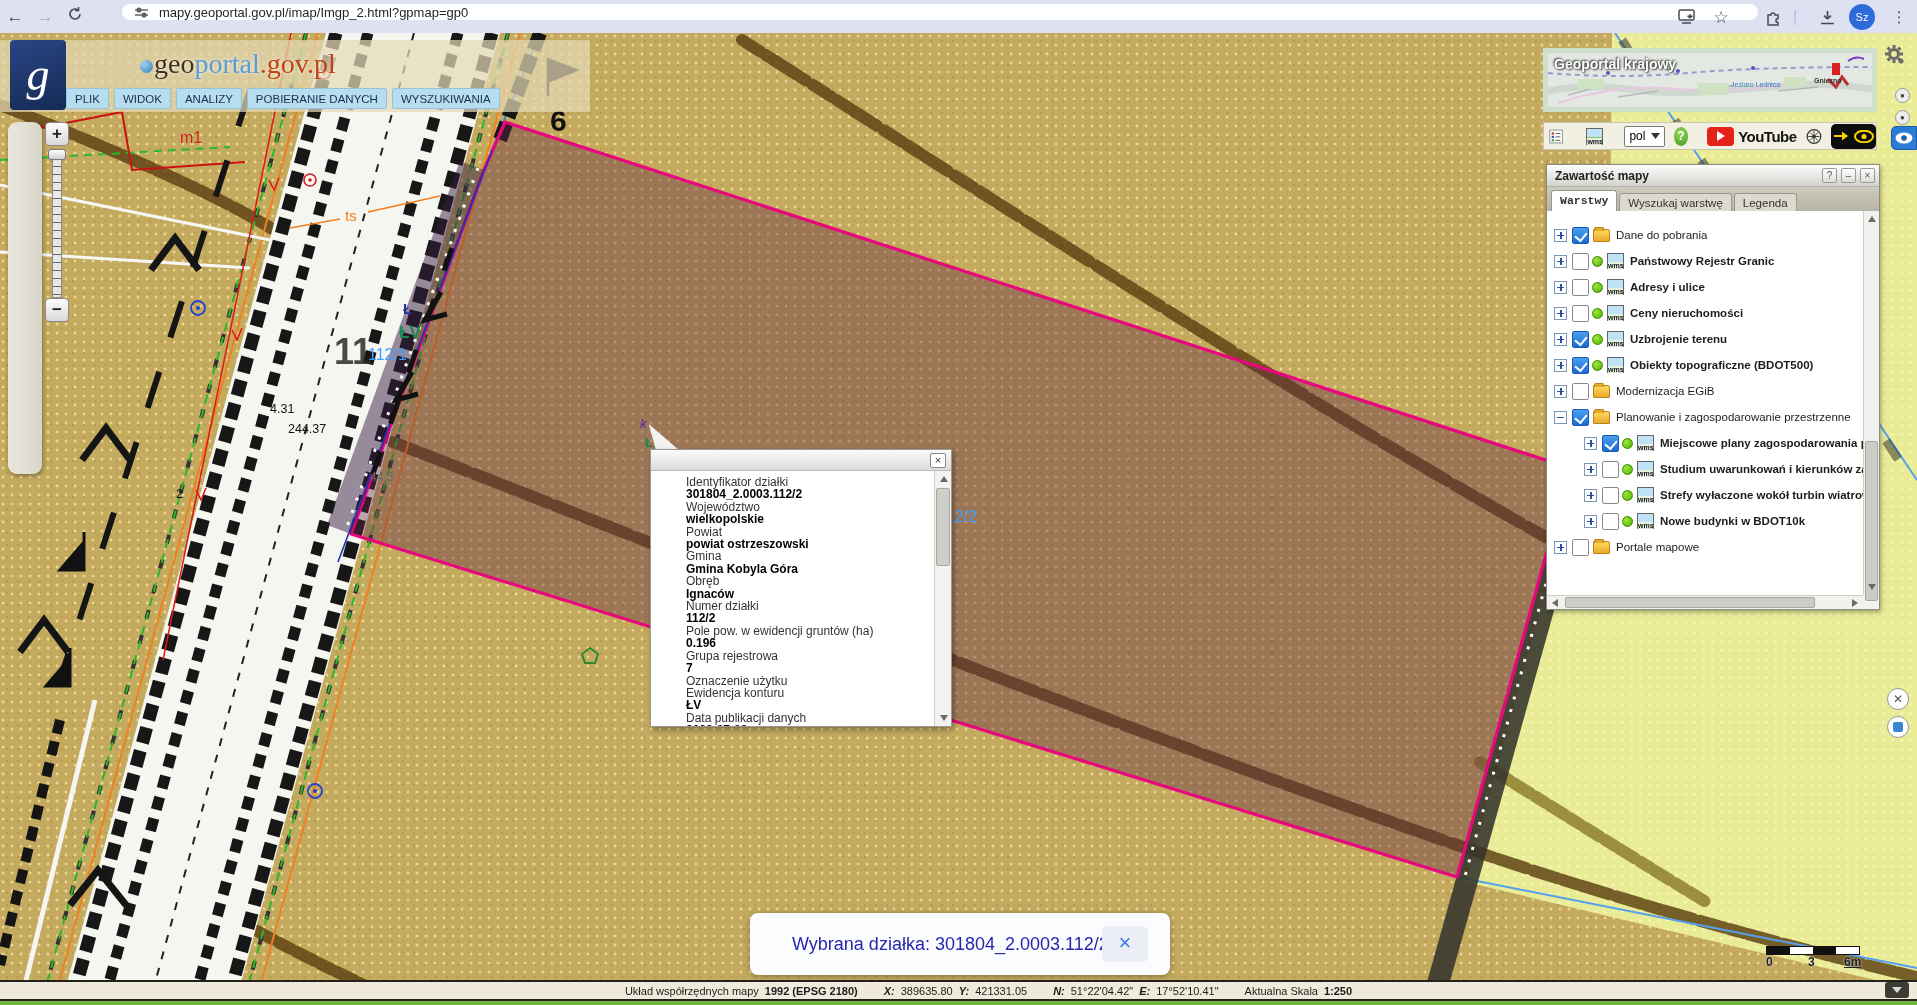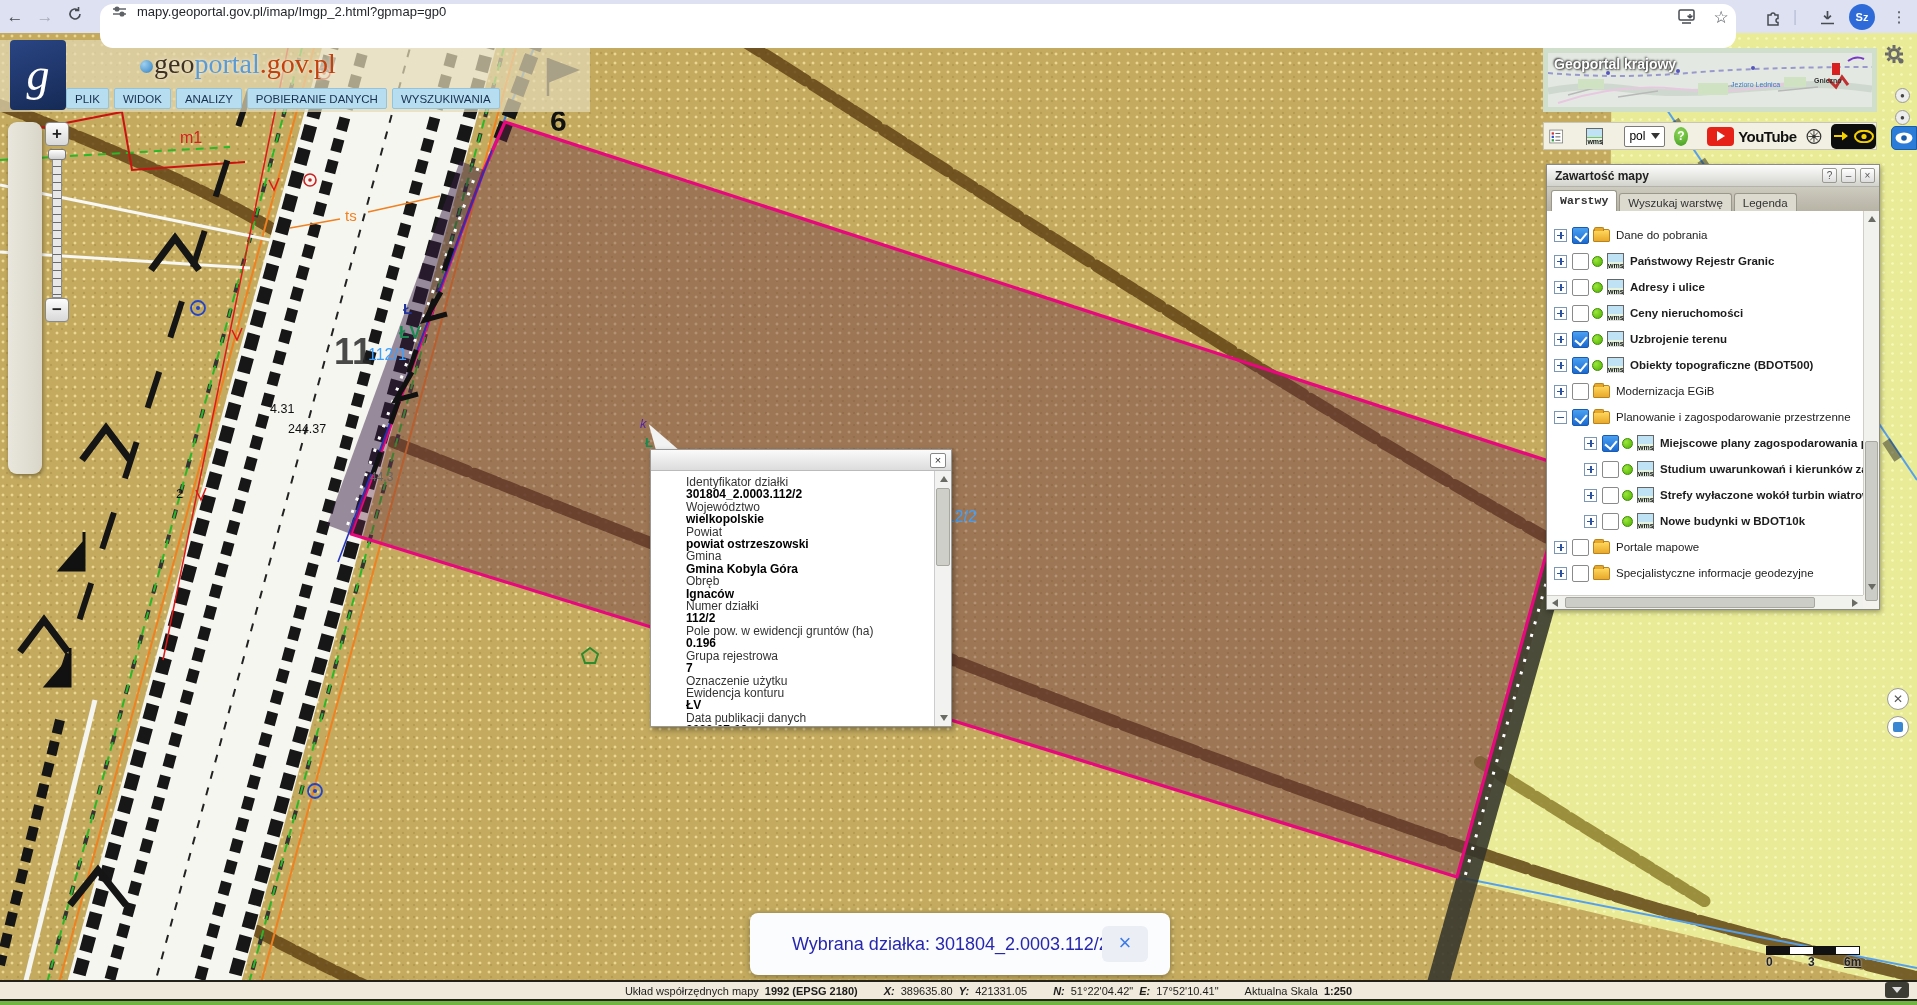--- a/index.html
+++ b/index.html
@@ -2,24 +2,24 @@
 <html><head>
 <meta charset="utf-8">
 <style>
   * { margin:0; padding:0; box-sizing:border-box; }
   html,body { width:1917px; height:1005px; overflow:hidden; font-family:"Liberation Sans",sans-serif; }
 
   
   #browser-bar { position:absolute; left:0; top:0; width:1917px; height:33px; background:#dde1f1; z-index:60; display:flex; align-items:center; }
   .nav-ic { font-size:17px; color:#474b52; width:30px; text-align:center; cursor:pointer; }
   .nav-ic.dis { color:#a8adb8; }
-  #url-pill { position:absolute; left:100px; top:4px; width:1636px; height:44px; background:#ffffff; border-radius:13px; display:flex; padding-left:12px; }
+  #url-pill { position:absolute; left:122px; top:4px; width:1636px; height:16px; background:#ffffff; border-radius:13px; display:flex; align-items:center; padding-left:12px; }
   #url-text { font-size:13px; color:#23262b; margin-left:10px; }
   .br-right { position:absolute; top:4px; height:26px; display:flex; align-items:center; justify-content:center; }
-  #avatar { left:1849px; width:26px; height:26px; border-radius:50%; background:#2f6bd8; color:#fff; font-size:11px; font-weight:bold;text-align:center; }
+  #avatar { left:1849px; width:26px; height:26px; border-radius:50%; background:#2f6bd8; color:#fff; font-size:11px; font-weight:normal;text-align:center; }
 
   
   #map { position:absolute; left:0; top:33px; width:1917px; height:972px;
     background-color:#c3aa5f;
     background-image:radial-gradient(circle at 3px 3px, rgba(238,217,148,.95) 1.3px, transparent 1.7px),
                      radial-gradient(circle at 7px 8px, rgba(170,142,70,.55) 1.2px, transparent 1.6px);
     background-size:9px 9px,11px 12px; z-index:1; }
   #mapsvg { position:absolute; left:0; top:33px; z-index:2; }
   svg text { font-family:"Liberation Sans",sans-serif; }
 
@@ -632,29 +632,20 @@
     </div>
     <div class="trow">
       <div class="expander">
           <div class="h"></div>
           <div class="v"></div>
         </div>
       <div class="cbx"></div>
       <div class="folder-ic"></div>
       <span class="tlabel">Portale mapowe</span>
     </div>
-    <div class="trow">
-      <div class="expander">
-          <div class="h"></div>
-          <div class="v"></div>
-        </div>
-      <div class="cbx"></div>
-      <div class="folder-ic"></div>
-      <span class="tlabel">Specjalistyczne informacje geodezyjne</span>
-    </div>
   </div>
 
   <div id="vscroll">
     <div class="sb-btn" style="top:0;">
         <div class="tri-up"></div>
       </div>
     <div id="vthumb"></div>
     <div class="sb-btn" style="bottom:0;">
         <div class="tri-dn"></div>
       </div>

